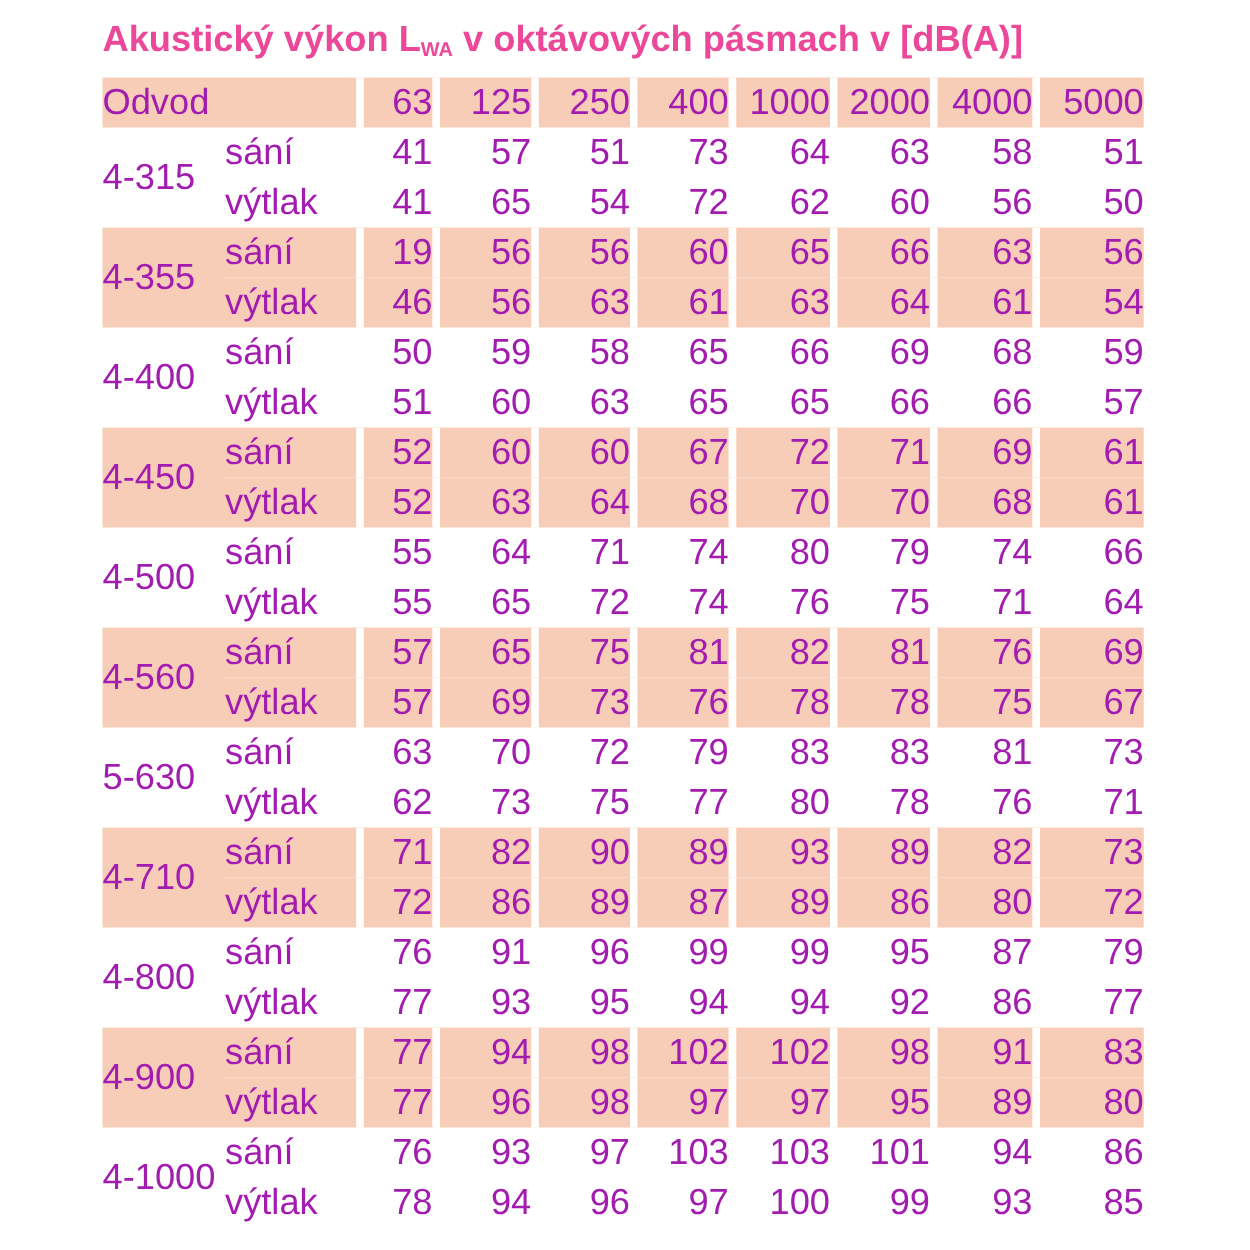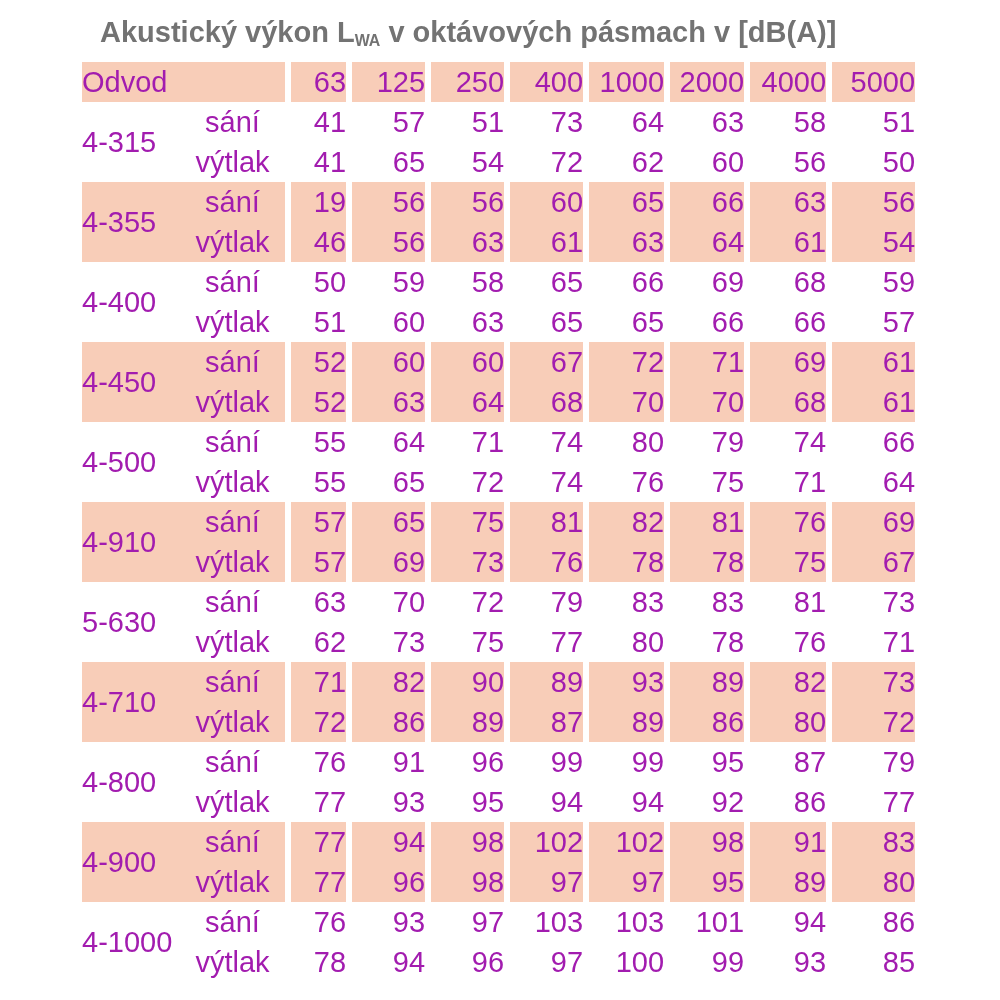--- a/index.html
+++ b/index.html
@@ -11,24 +11,23 @@
     font-family: "Liberation Sans", "DejaVu Sans", sans-serif;
     color: #3a3a3a;
     overflow: hidden;
   }
   .title {
     position: absolute;
     left: 82px;
     top: 16px;
     font-size: 29px;
     font-weight: bold;
-    color: #737373;
+    color: #ec4899;
     white-space: nowrap;
     letter-spacing: 0px;
-    margin-left: 18px;
   }
   .title .subscript {
     font-size: 0.55em;
     font-weight: bold;
     vertical-align: baseline;
     position: relative;
     top: 0.28em;
     letter-spacing: 0px;
   }
   table.acoustic {
@@ -59,21 +58,21 @@
   col.c-250  { width: 79px; }
   col.c-500  { width: 79px; }
   col.c-1000 { width: 81px; }
   col.c-2000 { width: 80px; }
   col.c-4000 { width: 82px; }
   col.c-8000 { width: 89px; }
   
   .gapL { border-left: 6px solid #ffffff; }
   
   .cell-label    { text-align: left; padding-left: 12px; }
-  .cell-sublabel { text-align: center; }
+  .cell-sublabel { }
   .cell-num      { text-align: right; padding-right: 10px; }
   
   .peach { background: #f8cdb8; }
 </style>
 </head>
 <body>
 
 <div class="page">
 
   <div class="title">
@@ -216,21 +215,21 @@
           <td class="cell-num gapL">55</td>
           <td class="cell-num gapL">65</td>
           <td class="cell-num gapL">72</td>
           <td class="cell-num gapL">74</td>
           <td class="cell-num gapL">76</td>
           <td class="cell-num gapL">75</td>
           <td class="cell-num gapL">71</td>
           <td class="cell-num gapL">64</td>
         </tr>
         <tr>
-          <td class="cell-label peach" rowspan="2">4-910</td>
+          <td class="cell-label peach" rowspan="2">4-560</td>
           <td class="cell-sublabel peach">sání</td>
           <td class="cell-num gapL peach">57</td>
           <td class="cell-num gapL peach">65</td>
           <td class="cell-num gapL peach">75</td>
           <td class="cell-num gapL peach">81</td>
           <td class="cell-num gapL peach">82</td>
           <td class="cell-num gapL peach">81</td>
           <td class="cell-num gapL peach">76</td>
           <td class="cell-num gapL peach">69</td>
         </tr>

